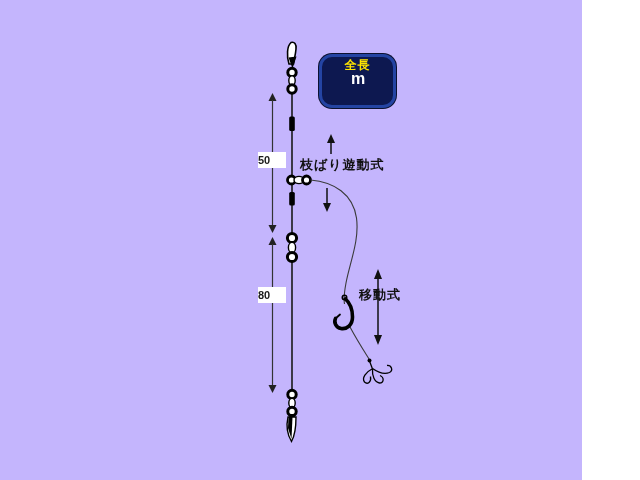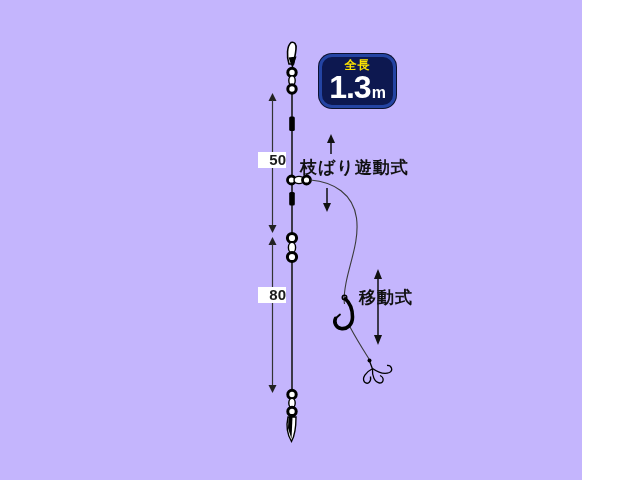--- a/index.html
+++ b/index.html
@@ -3,24 +3,24 @@
 <meta charset="utf-8">
 <style>
   html,body{margin:0;padding:0;background:#fff;}
   #stage{
     position:relative;width:582px;height:480px;background:#c4b5fd;
     font-family:"Liberation Sans","DejaVu Sans",sans-serif;overflow:hidden;
   }
   #rig-svg{position:absolute;left:0;top:0;}
   .dim-label{
     position:absolute;width:28px;height:16px;background:#ffffff;
-    color:#1c1c1c;font-size:15px;font-weight:bold;text-align:right;line-height:16px;
+    color:#1c1c1c;font-size:11px;font-weight:bold;text-align:left;line-height:16px;
   }
   .anno-label{
-    position:absolute;color:#111;font-size:17px;font-weight:bold;
+    position:absolute;color:#111;font-size:13px;font-weight:bold;
     letter-spacing:1px;white-space:nowrap;
   }
   .badge{
     position:absolute;left:319px;top:54px;width:77px;height:54px;
     box-sizing:border-box;border:3px solid #2444a3;border-radius:13px;
     background:#0d1850;box-shadow:0 0 0 1px #0d1130;
     display:flex;flex-direction:column;align-items:center;justify-content:flex-start;
     padding-top:2px;
   }
   .badge-label{
@@ -113,21 +113,20 @@
       <line x1="369.5" y1="361" x2="372.5" y2="369"></line>
       <path d="M372,369 C366,372 361.5,378 364.5,382 C367.5,385 371.5,382 370.5,376.5"></path>
       <path d="M372.5,369 C372,376 374.5,382 379.5,383 C384,383 384.5,377.5 380,375.5"></path>
       <path d="M372.5,368.5 C377.5,372 384.5,374.5 389.5,372.5 C393.5,370.5 391.5,365 387,365.5"></path>
     </g>
   </svg>
 
   <div class="badge">
     <div class="badge-label">全長</div>
     <div class="badge-value-row">
-      <span class="badge-value">1.3</span>
       <span class="badge-unit">m</span>
     </div>
   </div>
 
   <div class="dim-label" style="left:258px;top:152px;">50</div>
   <div class="dim-label" style="left:258px;top:287px;">80</div>
 
   <div class="anno-label" style="left:300px;top:156px;">枝ばり遊動式</div>
   <div class="anno-label" style="left:359px;top:286px;">移動式</div>
 

